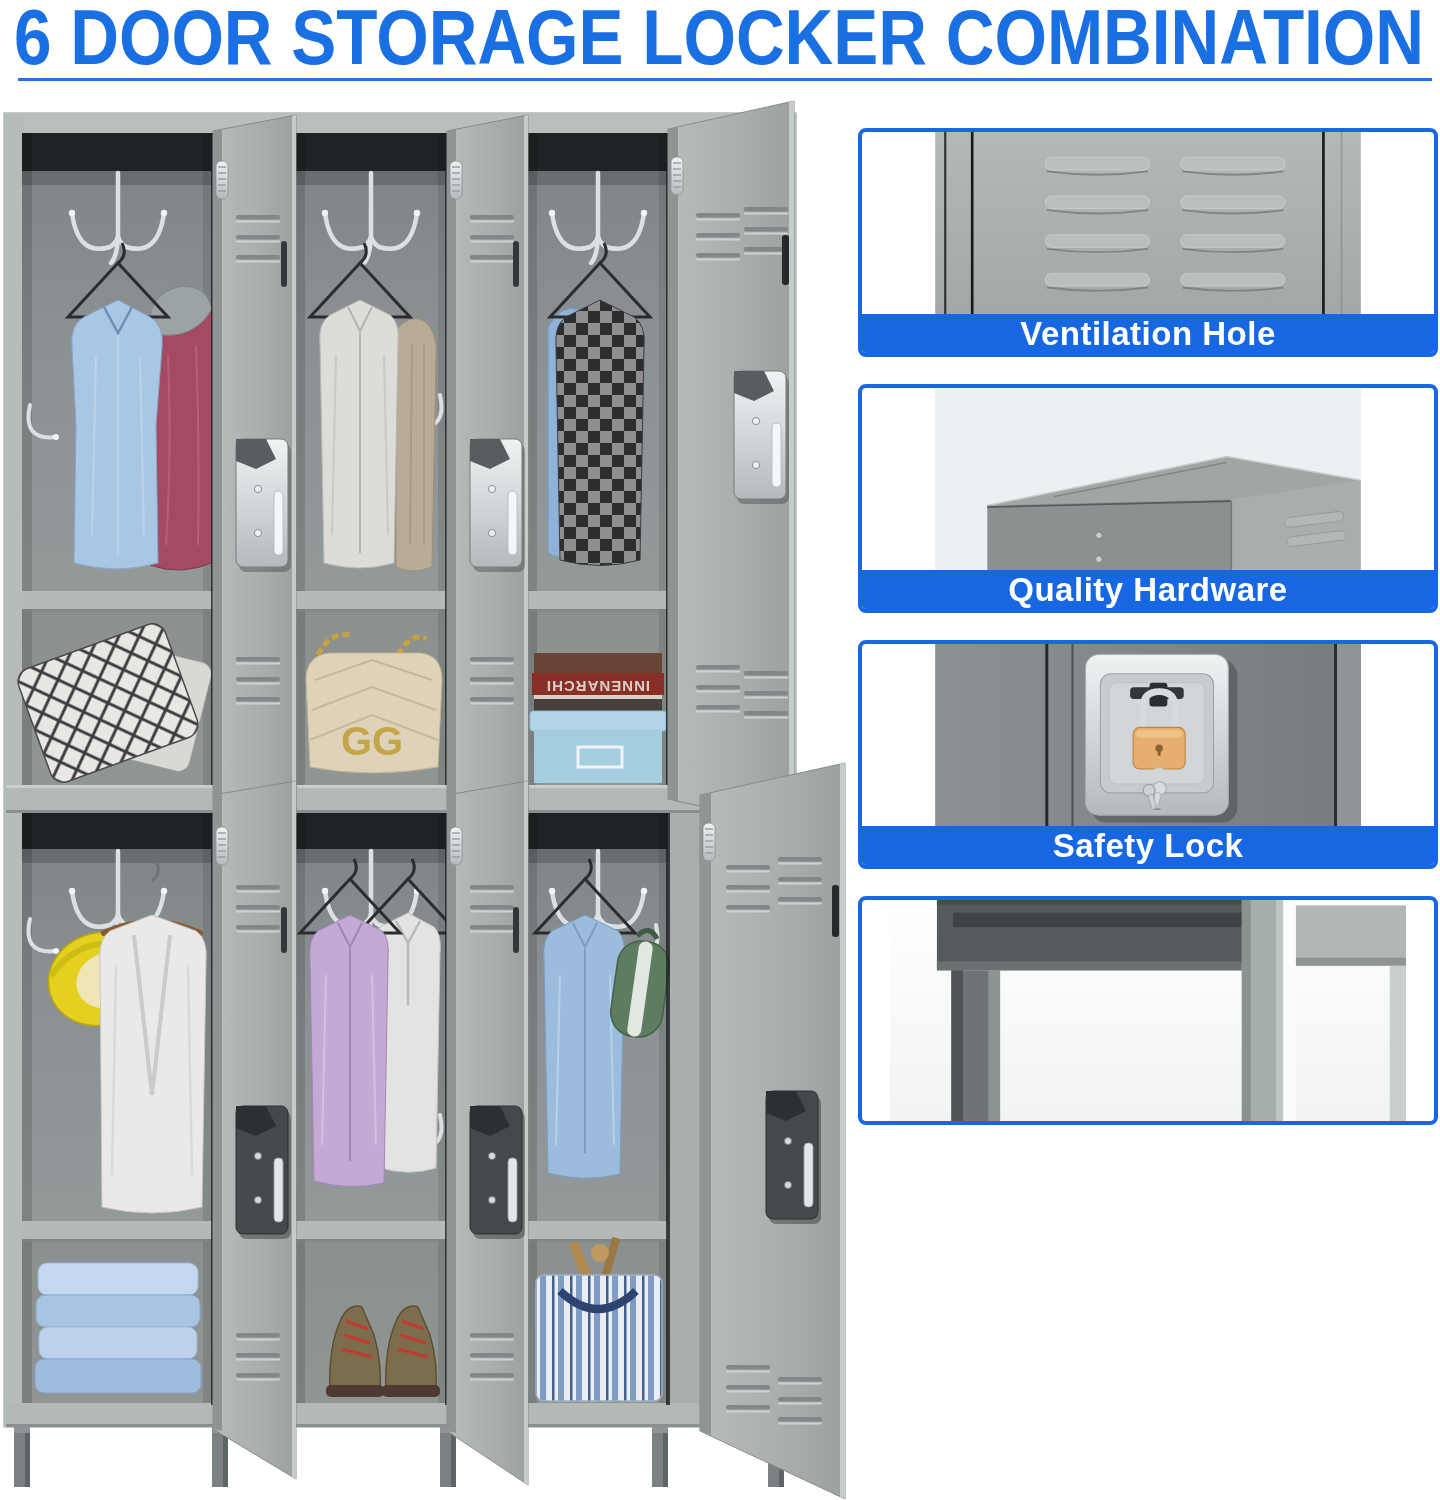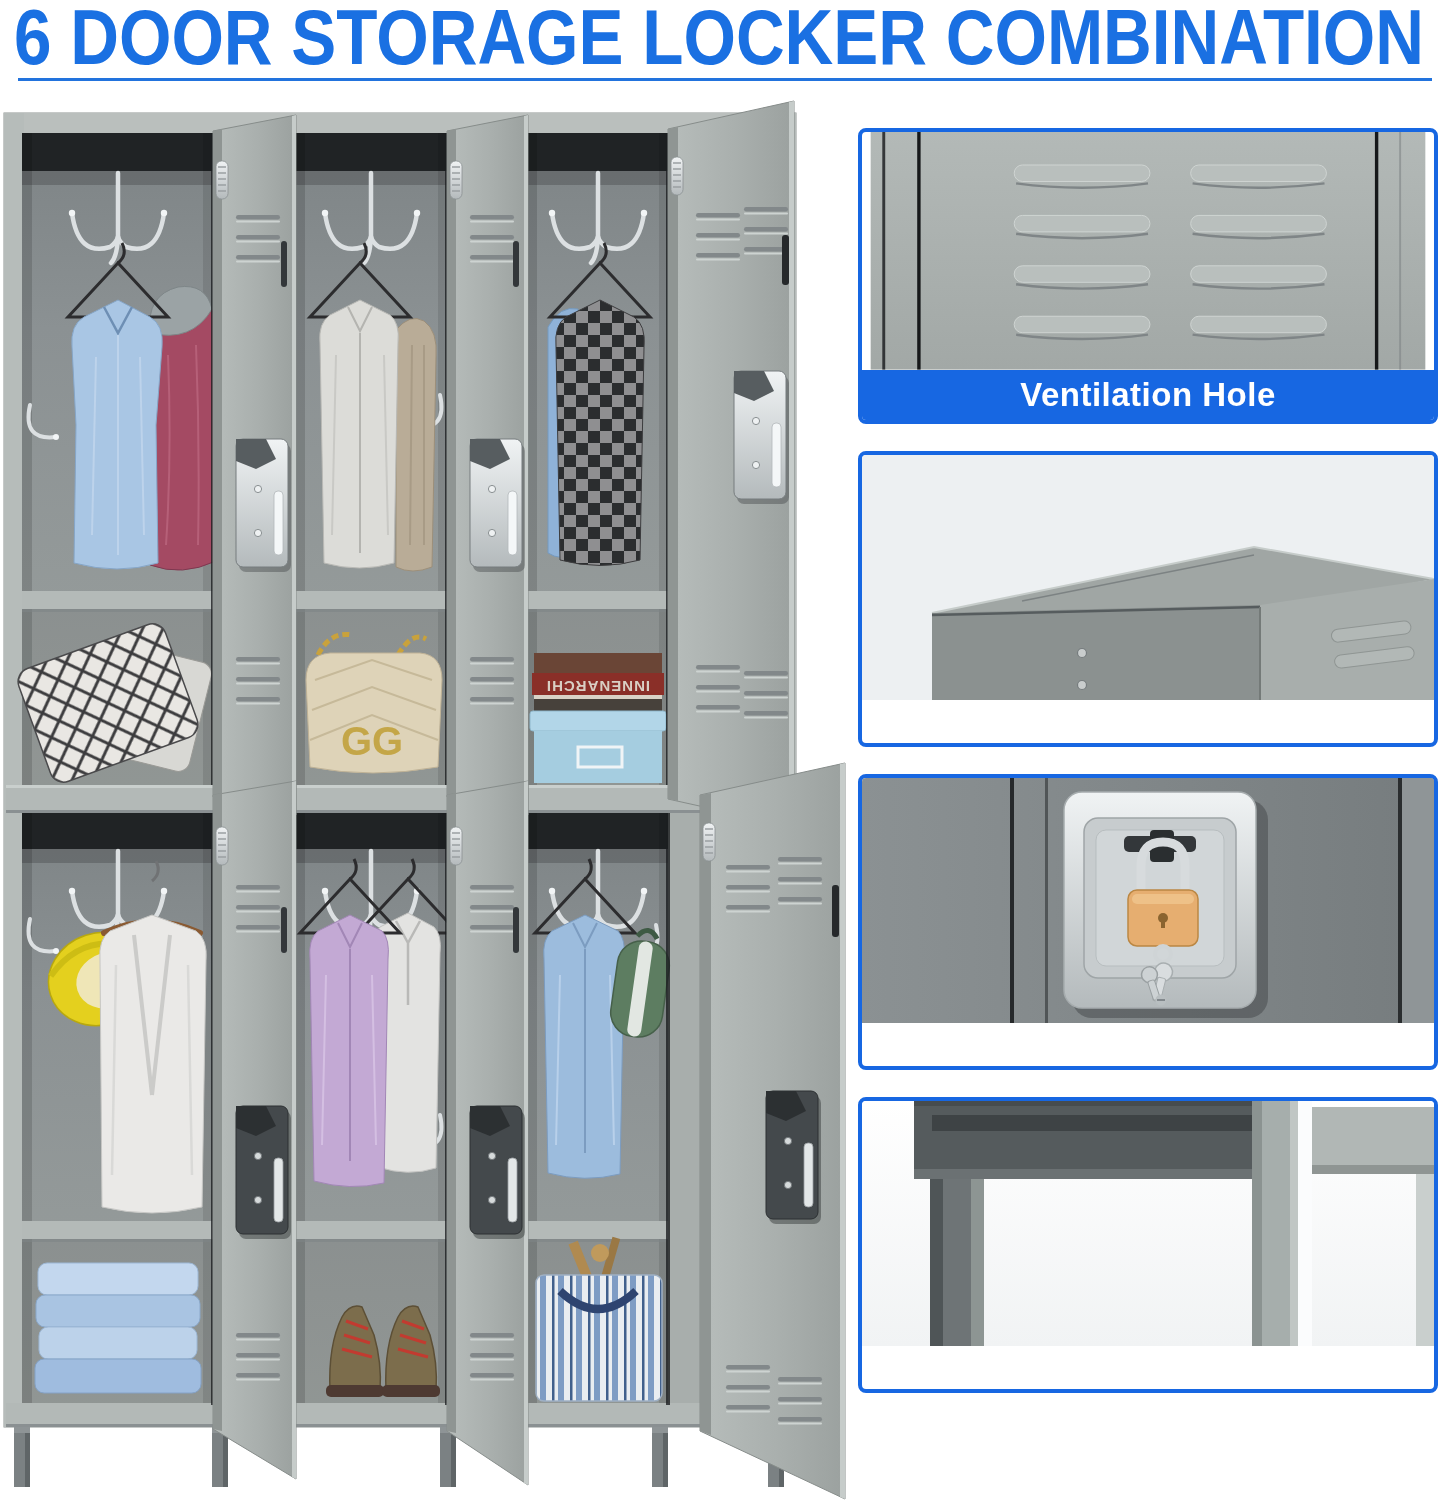--- a/index.html
+++ b/index.html
@@ -2,21 +2,21 @@
 <html><head>
 <meta charset="utf-8">
 <style>
   html,body{margin:0;padding:0;}
   body{width:1440px;height:1500px;background:#ffffff;font-family:"Liberation Sans",sans-serif;overflow:hidden;}
   .page{position:relative;width:1440px;height:1500px;background:#ffffff;}
   .title-wrap{position:absolute;left:0;top:0;width:1440px;height:80px;}
   .title-underline{position:absolute;left:18px;top:78px;width:1414px;height:3px;background:#2273dd;}
   .scene{position:absolute;left:0;top:95px;width:850px;height:1405px;}
   .features{position:absolute;left:858px;top:128px;width:580px;display:flex;flex-direction:column;gap:27px;}
-  .card{box-sizing:border-box;width:580px;height:296px;border:4px solid #1767e2;border-radius:8px;overflow:hidden;background:#fff;display:flex;flex-direction:column;}
+  .card{box-sizing:border-box;width:580px;height:229px;border:4px solid #1767e2;border-radius:8px;overflow:hidden;background:#fff;display:flex;flex-direction:column;}
   .card-img{width:572px;height:245px;display:block;}
   .card-banner{width:100%;height:52px;background:#1767e2;color:#ffffff;display:flex;align-items:center;justify-content:center;font-size:33px;font-weight:700;letter-spacing:.5px;}
   svg{display:block;}
 </style>
 </head>
 <body>
 <div class="page">
 
 <div class="title-wrap">
   <svg width="1440" height="80" viewBox="0 0 1440 80">
@@ -494,20 +494,23 @@
         <polygon points="398,150 572,124 572,245 398,245" fill="#a8aeac"></polygon>
         <path d="M398 152 L398 245" stroke="#747a78" stroke-width="2"></path>
         <g transform="rotate(-7 510 183)">
           <rect x="470" y="170" width="80" height="13" rx="6.5" fill="#b2b8b6" stroke="#8f9593" stroke-width="1"></rect>
           <rect x="470" y="196" width="80" height="13" rx="6.5" fill="#b2b8b6" stroke="#8f9593" stroke-width="1"></rect>
         </g>
         <circle cx="220" cy="198" r="4.5" fill="#c9cdcd" stroke="#767c7e" stroke-width="1.2"></circle>
         <circle cx="220" cy="230" r="4.5" fill="#c9cdcd" stroke="#767c7e" stroke-width="1.2"></circle>
       </g>
     </svg>
+    <div class="card-banner">
+      <span>Quality Hardware</span>
+    </div>
   </div>
 
   <div class="card">
     <svg class="card-img" viewBox="0 0 572 245">
       <rect width="572" height="245" fill="url(#cg3)"></rect>
       <rect x="148" y="0" width="4" height="245" fill="#26292b"></rect>
       <rect x="183" y="0" width="3" height="245" fill="#3a3e40" opacity=".7"></rect>
       <rect x="536" y="0" width="4" height="245" fill="#2a2d2f"></rect>
       <rect x="540" y="0" width="32" height="245" fill="#8f9597"></rect>
       <g>
@@ -532,20 +535,23 @@
           <rect x="297" y="200" width="8" height="24" rx="2" fill="#d9dddf" stroke="#a8aeb0" stroke-width="1"></rect>
         </g>
         <g transform="rotate(-18 290 198)">
           <circle cx="288" cy="196" r="8" fill="#cdd2d4" stroke="#9aa0a2" stroke-width="1.5"></circle>
           <rect x="284" y="202" width="7" height="20" rx="2" fill="#cdd2d4" stroke="#9aa0a2" stroke-width="1"></rect>
         </g>
       </g>
       <circle cx="299" cy="222" r="5.5" fill="#b9bfc1" stroke="#70767" stroke-width="1.2"></circle>
       <path d="M295 222 H303" stroke="#70767a" stroke-width="1.5"></path>
     </svg>
+    <div class="card-banner">
+      <span>Safety Lock</span>
+    </div>
   </div>
 
   <div class="card">
     <svg class="card-img" viewBox="0 0 572 245">
       <rect width="572" height="245" fill="url(#cg4)"></rect>
       <g>
         <polygon points="52,0 420,0 420,78 52,78" fill="#555b5d"></polygon>
         <rect x="70" y="14" width="332" height="16" fill="#3e4345"></rect>
         <rect x="52" y="68" width="368" height="10" fill="#6b7173"></rect>
         <rect x="52" y="0" width="368" height="5" fill="#474c4e"></rect>

